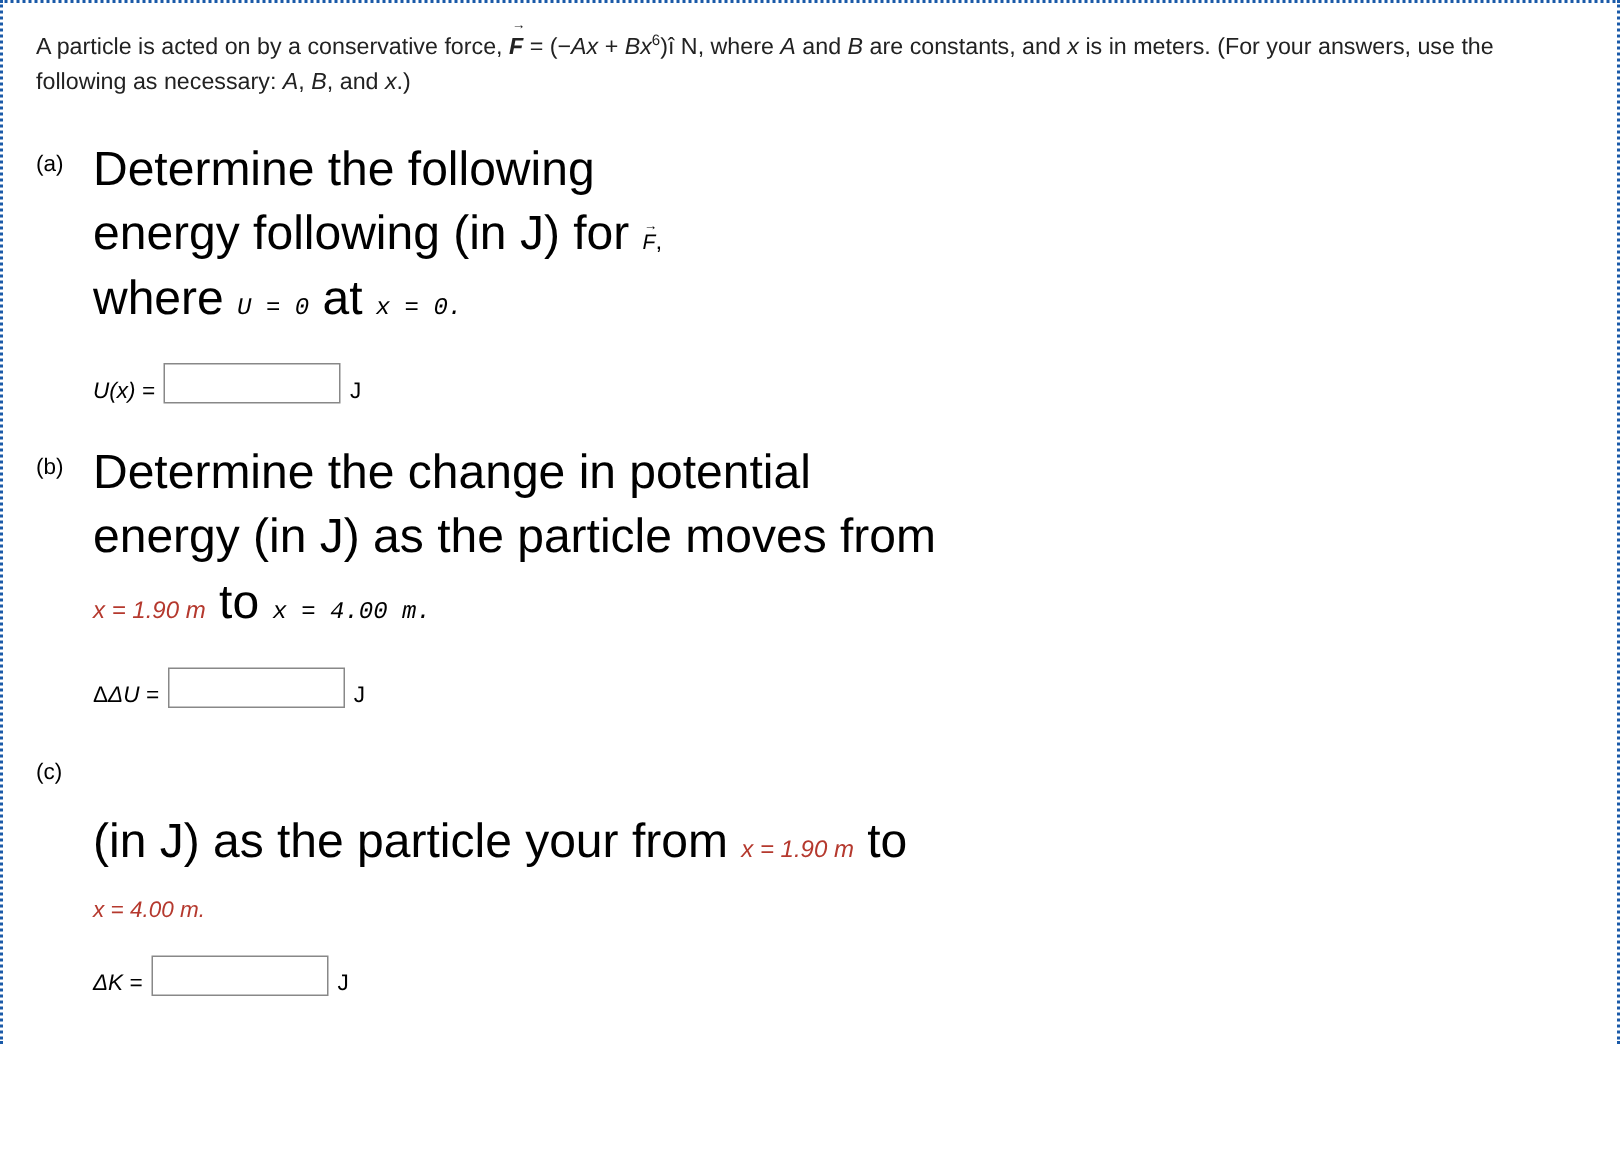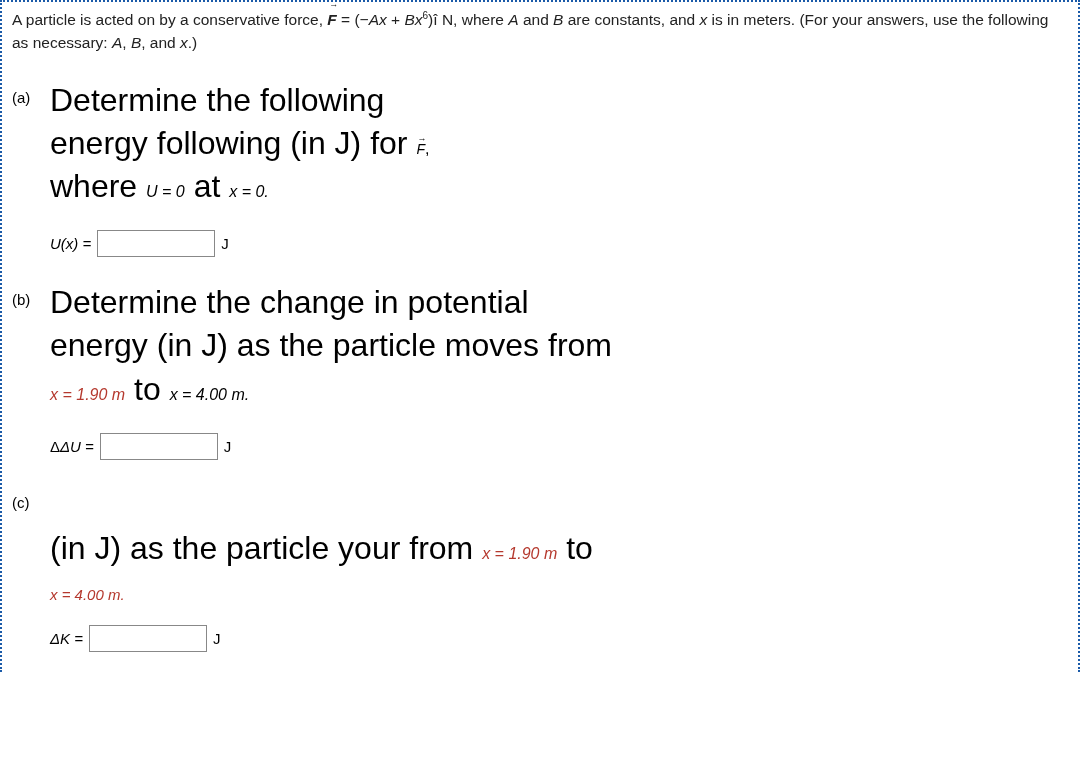--- a/index.html
+++ b/index.html
@@ -7,21 +7,21 @@
       font-family: Arial, Helvetica, sans-serif;
       background: #fff;
       width: 1080px;
       padding: 0;
       color: #000;
     }
     .outer {
       border-top: 2px dotted #1a5aa8;
       border-left: 2px dotted #1a5aa8;
       border-right: 2px dotted #1a5aa8;
-      padding: 0;
+      padding: 12px;
     }
     .intro {
       font-size: 15.5px;
       line-height: 1.5;
       padding: 6px 10px 6px 10px;
       color: #222;
     }
     .intro sup { font-size: 10px; vertical-align: super; }
     .intro .ital { font-style: italic; }
     .parts {
@@ -47,20 +47,21 @@
       color: #000;
     }
     .big-prompt .sub {
       font-size: 16px;
       vertical-align: baseline;
     }
     .big-prompt .sub-ital {
       font-size: 16px;
       font-style: italic;
       vertical-align: baseline;
+      font-family: Liberation Mono, monospace;
     }
     .big-prompt .sub-red {
       font-size: 16px;
       color: #b5392e;
     }
     .big-prompt .vecF {
       font-size: 14px;
       font-style: italic;
       vertical-align: baseline;
       position: relative;
@@ -70,21 +71,21 @@
       position: absolute;
       top: -9px;
       left: 1px;
       font-size: 9px;
       font-style: normal;
     }
     .answer-line {
       margin-top: 22px;
       margin-bottom: 10px;
       display: flex;
-      align-items: center;
+      align-items: flex-end;
       gap: 6px;
       font-size: 15px;
     }
     .answer-line .lhs {
       font-style: italic;
     }
     .answer-line input {
       width: 118px;
       height: 27px;
       border: 1px solid #888;

